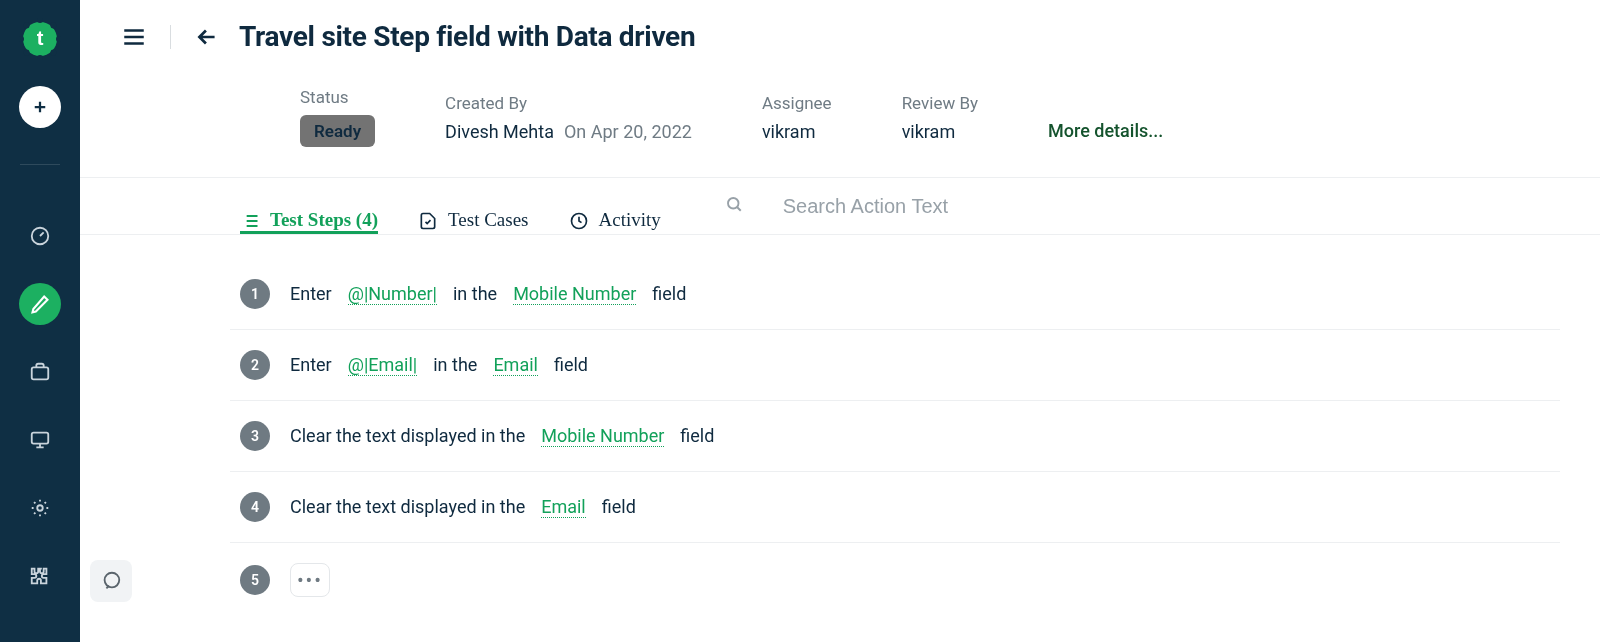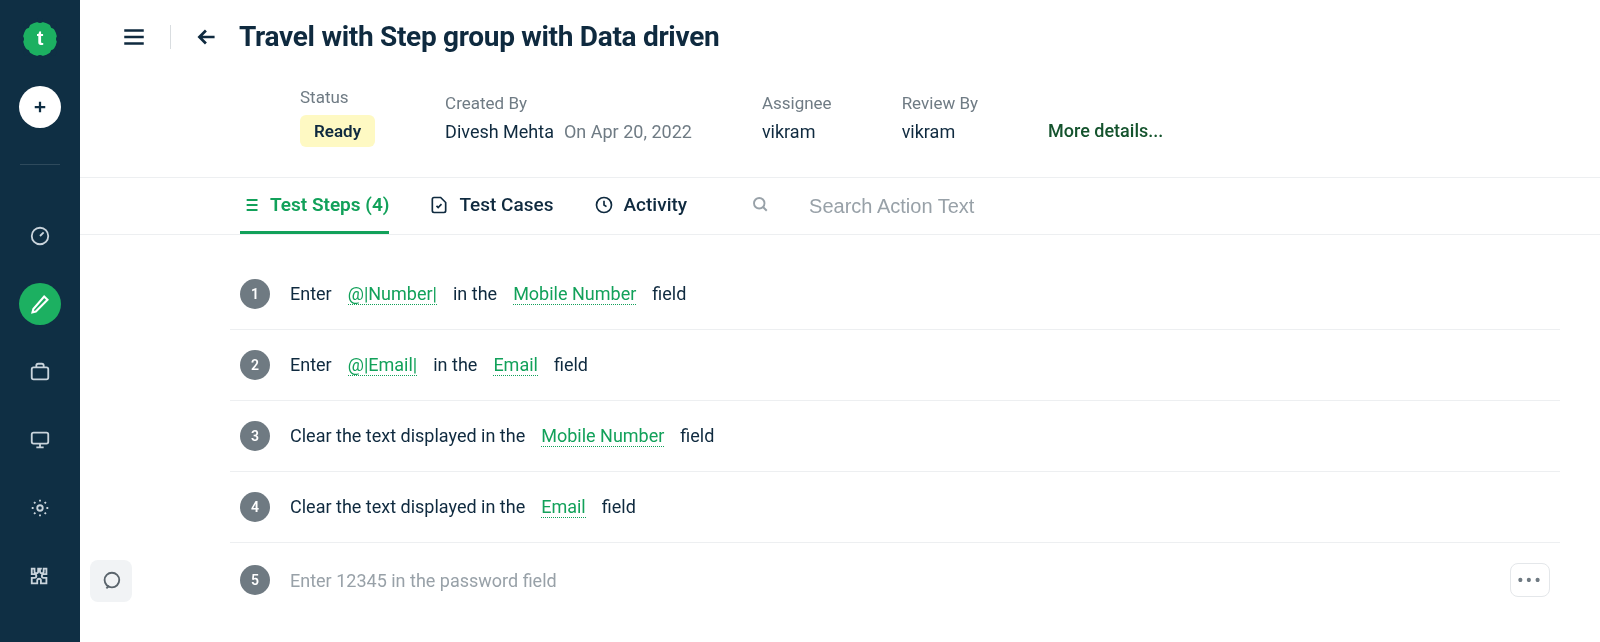--- a/index.html
+++ b/index.html
@@ -79,21 +79,21 @@
     font-size: 17px;
     color:#6f7b84;
     margin-bottom:8px;
   }
   .meta-block .meta-value {
     font-size: 18px;
     color:#0F2A3F;
   }
   .status-badge {
     display:inline-block;
-    background:#fef9c3;
+    background:#737373;
     color:#0F2A3F;
     font-weight:600;
     padding:6px 14px;
     border-radius:6px;
     font-size:17px;
   }
   .more-details {
     color:#14532d;
     font-size:18px;
     font-weight:500;
@@ -106,27 +106,28 @@
   .tabs-row {
     display:flex;
     align-items:center;
     border-top:1px solid #edeff1;
     border-bottom:1px solid #edeff1;
     padding: 0 40px 0 160px;
     gap: 40px;
     height:58px;
   }
   .tab {
-    display:flex;align-items:center;gap:10px;
+    display:flex;align-items:flex-end;gap:10px;
     font-size:19px;
     color:#0F2A3F;
     font-weight:500;
     height:100%;
     border-bottom:3px solid transparent;
     cursor:pointer;
+    font-family:Liberation Serif, serif;
   }
   .tab.active {
     color:#12a15a;
     border-bottom-color:#12a15a;
     font-weight:600;
   }
   .tab .tab-icon { display:flex; }
   .tab.active .tab-icon { color:#12a15a; }
   .search-wrap {
     display:flex;align-items:center;gap:10px;
@@ -269,21 +270,21 @@
       <svg width="26" height="26" viewBox="0 0 24 24" fill="none" stroke="currentColor" stroke-width="2.5">
           <path d="M3 6h18M3 12h18M3 18h18"></path>
         </svg>
     </div>
     <div class="topbar-divider"></div>
     <div class="icon-btn">
       <svg width="26" height="26" viewBox="0 0 24 24" fill="none" stroke="currentColor" stroke-width="2.5">
           <path d="M19 12H5M11 18l-6-6 6-6"></path>
         </svg>
     </div>
-    <h1 class="page-title">Travel with Step group with Data driven</h1>
+    <h1 class="page-title">Travel site Step field with Data driven</h1>
   </div>
 
   <div class="meta-row">
     <div class="meta-block">
       <div class="meta-label">Status</div>
       <span class="status-badge">Ready</span>
     </div>
     <div class="meta-block">
       <div class="meta-label">Created By</div>
       <div class="created-line">
@@ -373,21 +374,20 @@
       <div class="step-row">
         <div class="step-num">4</div>
         <div class="step-text">
           <span>Clear the text displayed in the</span>
           <span class="token-field">Email</span>
           <span>field</span>
         </div>
       </div>
       <div class="step-row last">
         <div class="step-num">5</div>
-        <div class="step-text">Enter 12345 in the password field</div>
         <div class="row-actions">
           <div class="kebab">•••</div>
         </div>
       </div>
     </div>
 
 </div>
 
 <div class="chat-bubble">
   <svg width="22" height="22" viewBox="0 0 24 24" fill="none" stroke="currentColor" stroke-width="2">

